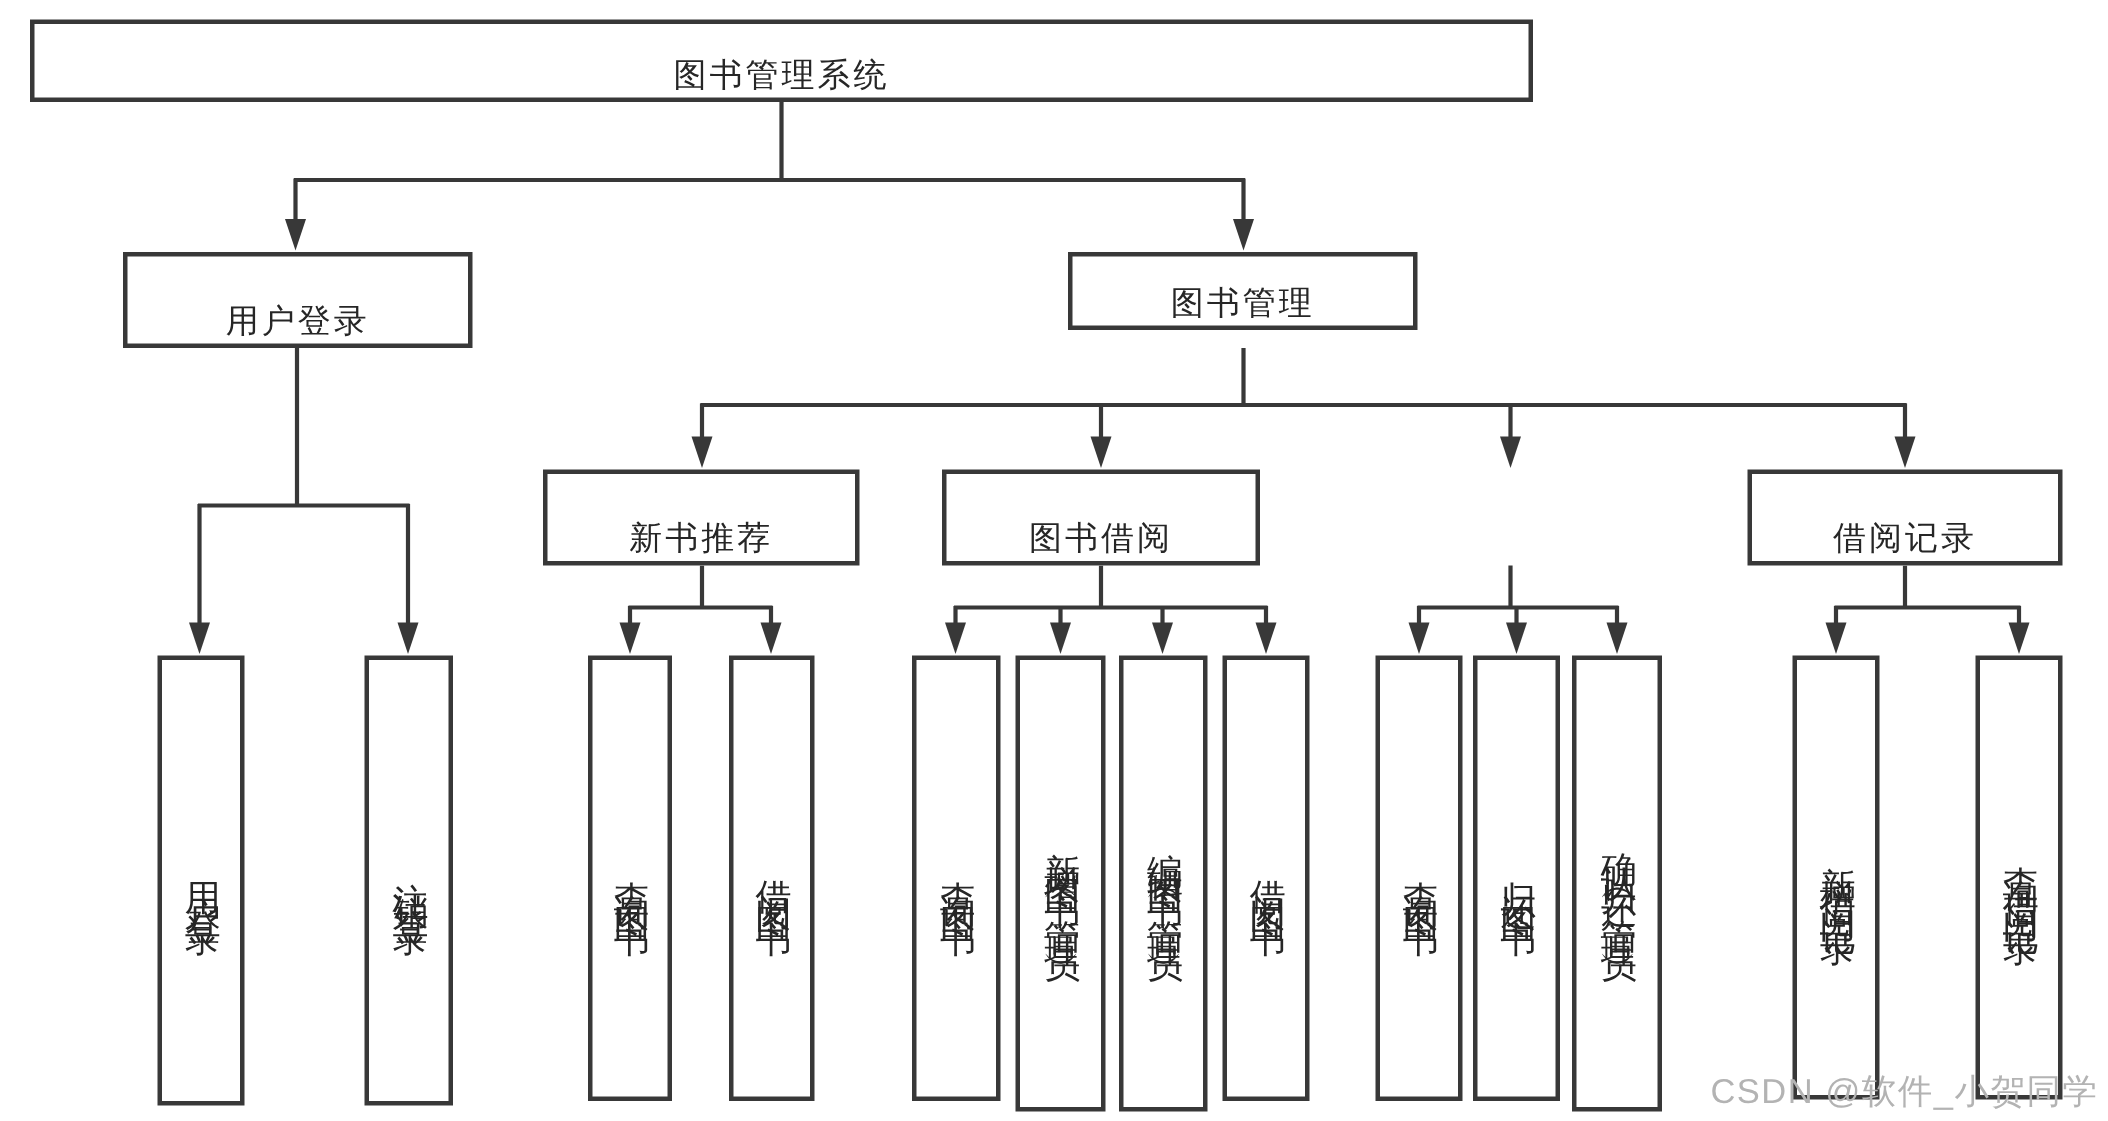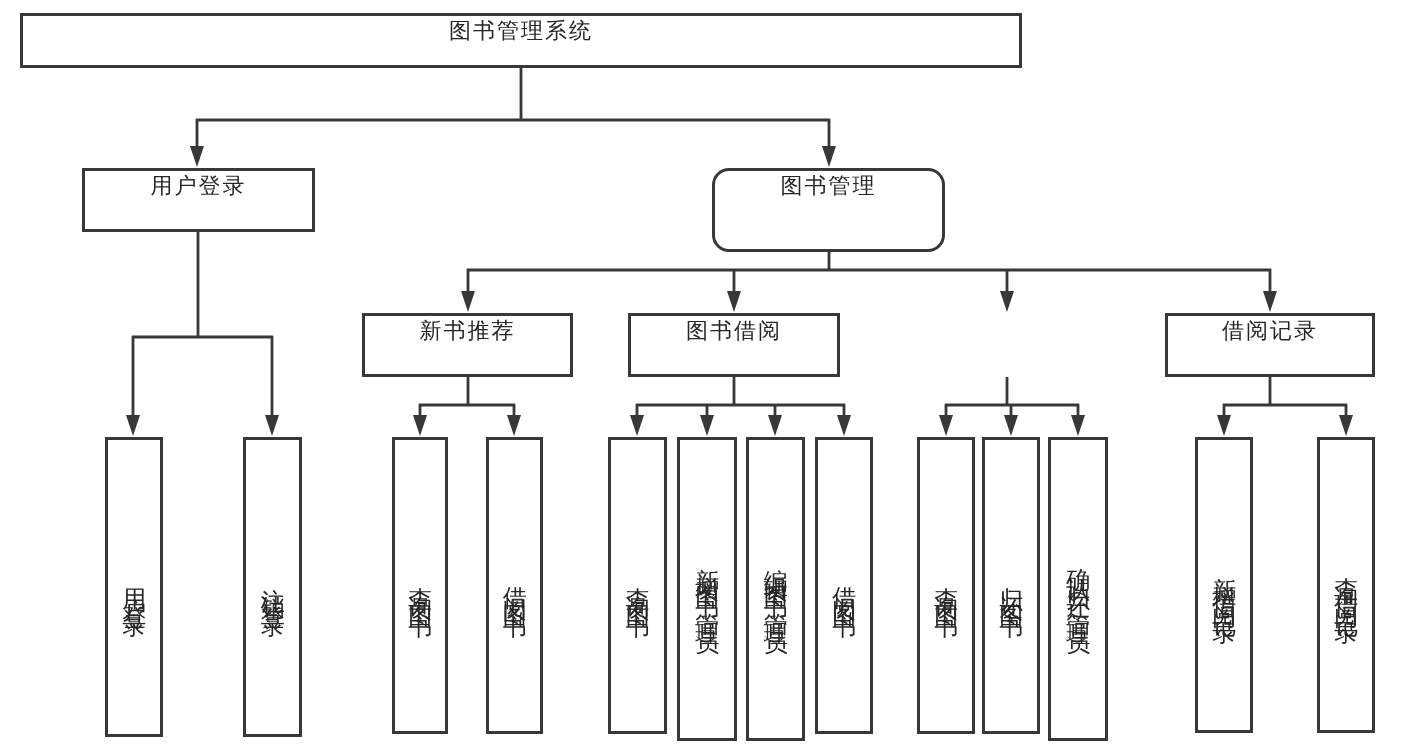--- a/index.html
+++ b/index.html
@@ -34,21 +34,21 @@
   .connector-layer polygon {
     fill: var(--line);
     stroke: none;
   }
 
   .node {
     position: absolute;
     background: var(--background);
     border: 3px solid var(--line);
     display: flex;
-    align-items: flex-start;
+    align-items: flex-end;
     justify-content: center;
   }
   .node .hlabel {
     font-size: 22px;
     letter-spacing: 2px;
     color: var(--text);
     white-space: nowrap;
   }
   .vnode {
     position: absolute;
@@ -119,21 +119,21 @@
     <polygon points="1339,415 1353,415 1346,436"></polygon>
   </svg>
 
   <div class="node" style="left:20px; top:13px; width:1002px; height:55px;">
     <span class="hlabel">图书管理系统</span>
   </div>
 
   <div class="node" style="left:82px; top:168px; width:233px; height:64px;">
     <span class="hlabel">用户登录</span>
   </div>
-  <div class="node" style="left:712px; top:168px; width:233px; height:84px;border-radius:17px;">
+  <div class="node" style="left:712px; top:168px; width:233px; height:52px;">
     <span class="hlabel">图书管理</span>
   </div>
 
   <div class="node" style="left:628px; top:313px; width:212px; height:64px;">
     <span class="hlabel">图书借阅</span>
   </div>
   <div class="node" style="left:362px; top:313px; width:211px; height:64px;">
     <span class="hlabel">新书推荐</span>
   </div>
   <div class="node" style="left:1165px; top:313px; width:210px; height:64px;">
@@ -177,14 +177,15 @@
     <span class="vlabel">确认归还（管理员）</span>
   </div>
 
   <div class="vnode" style="left:1195px; top:437px; width:58px; height:296px;">
     <span class="vlabel">新增借阅记录</span>
   </div>
   <div class="vnode" style="left:1317px; top:437px; width:58px; height:296px;">
     <span class="vlabel">查询借阅记录</span>
   </div>
 
+  <div class="watermark">CSDN @软件_小贺同学</div>
 
 </div>
 
 </body></html>

